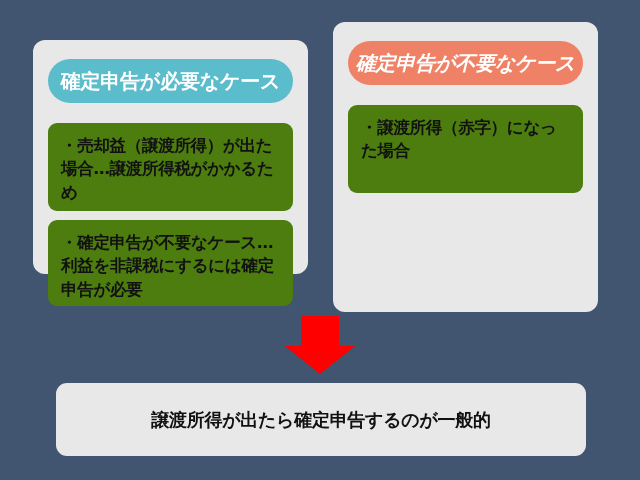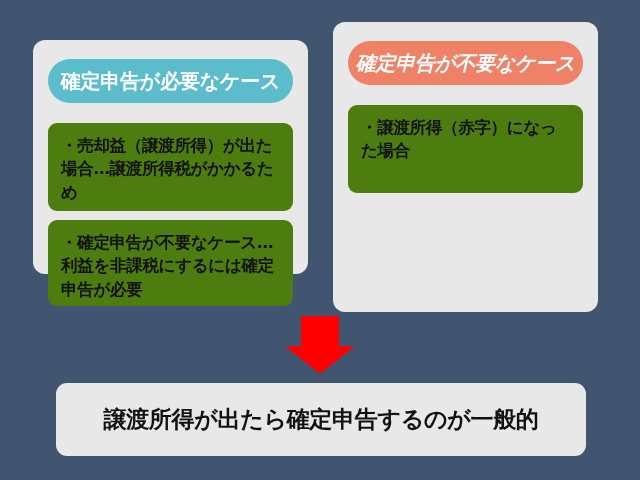--- a/index.html
+++ b/index.html
@@ -122,21 +122,21 @@
     background: #e8e8e8;
     border-radius: 11px;
     display: flex;
     align-items: center;
     justify-content: center;
     box-sizing: border-box;
   }
 
   .conclusion-text {
     color: #111111;
-    font-size: 23px;
+    font-size: 18px;
     font-weight: bold;
     letter-spacing: -0.3px;
     white-space: nowrap;
   }
 </style>
 </head>
 <body>
 
 <div class="stage">
 

